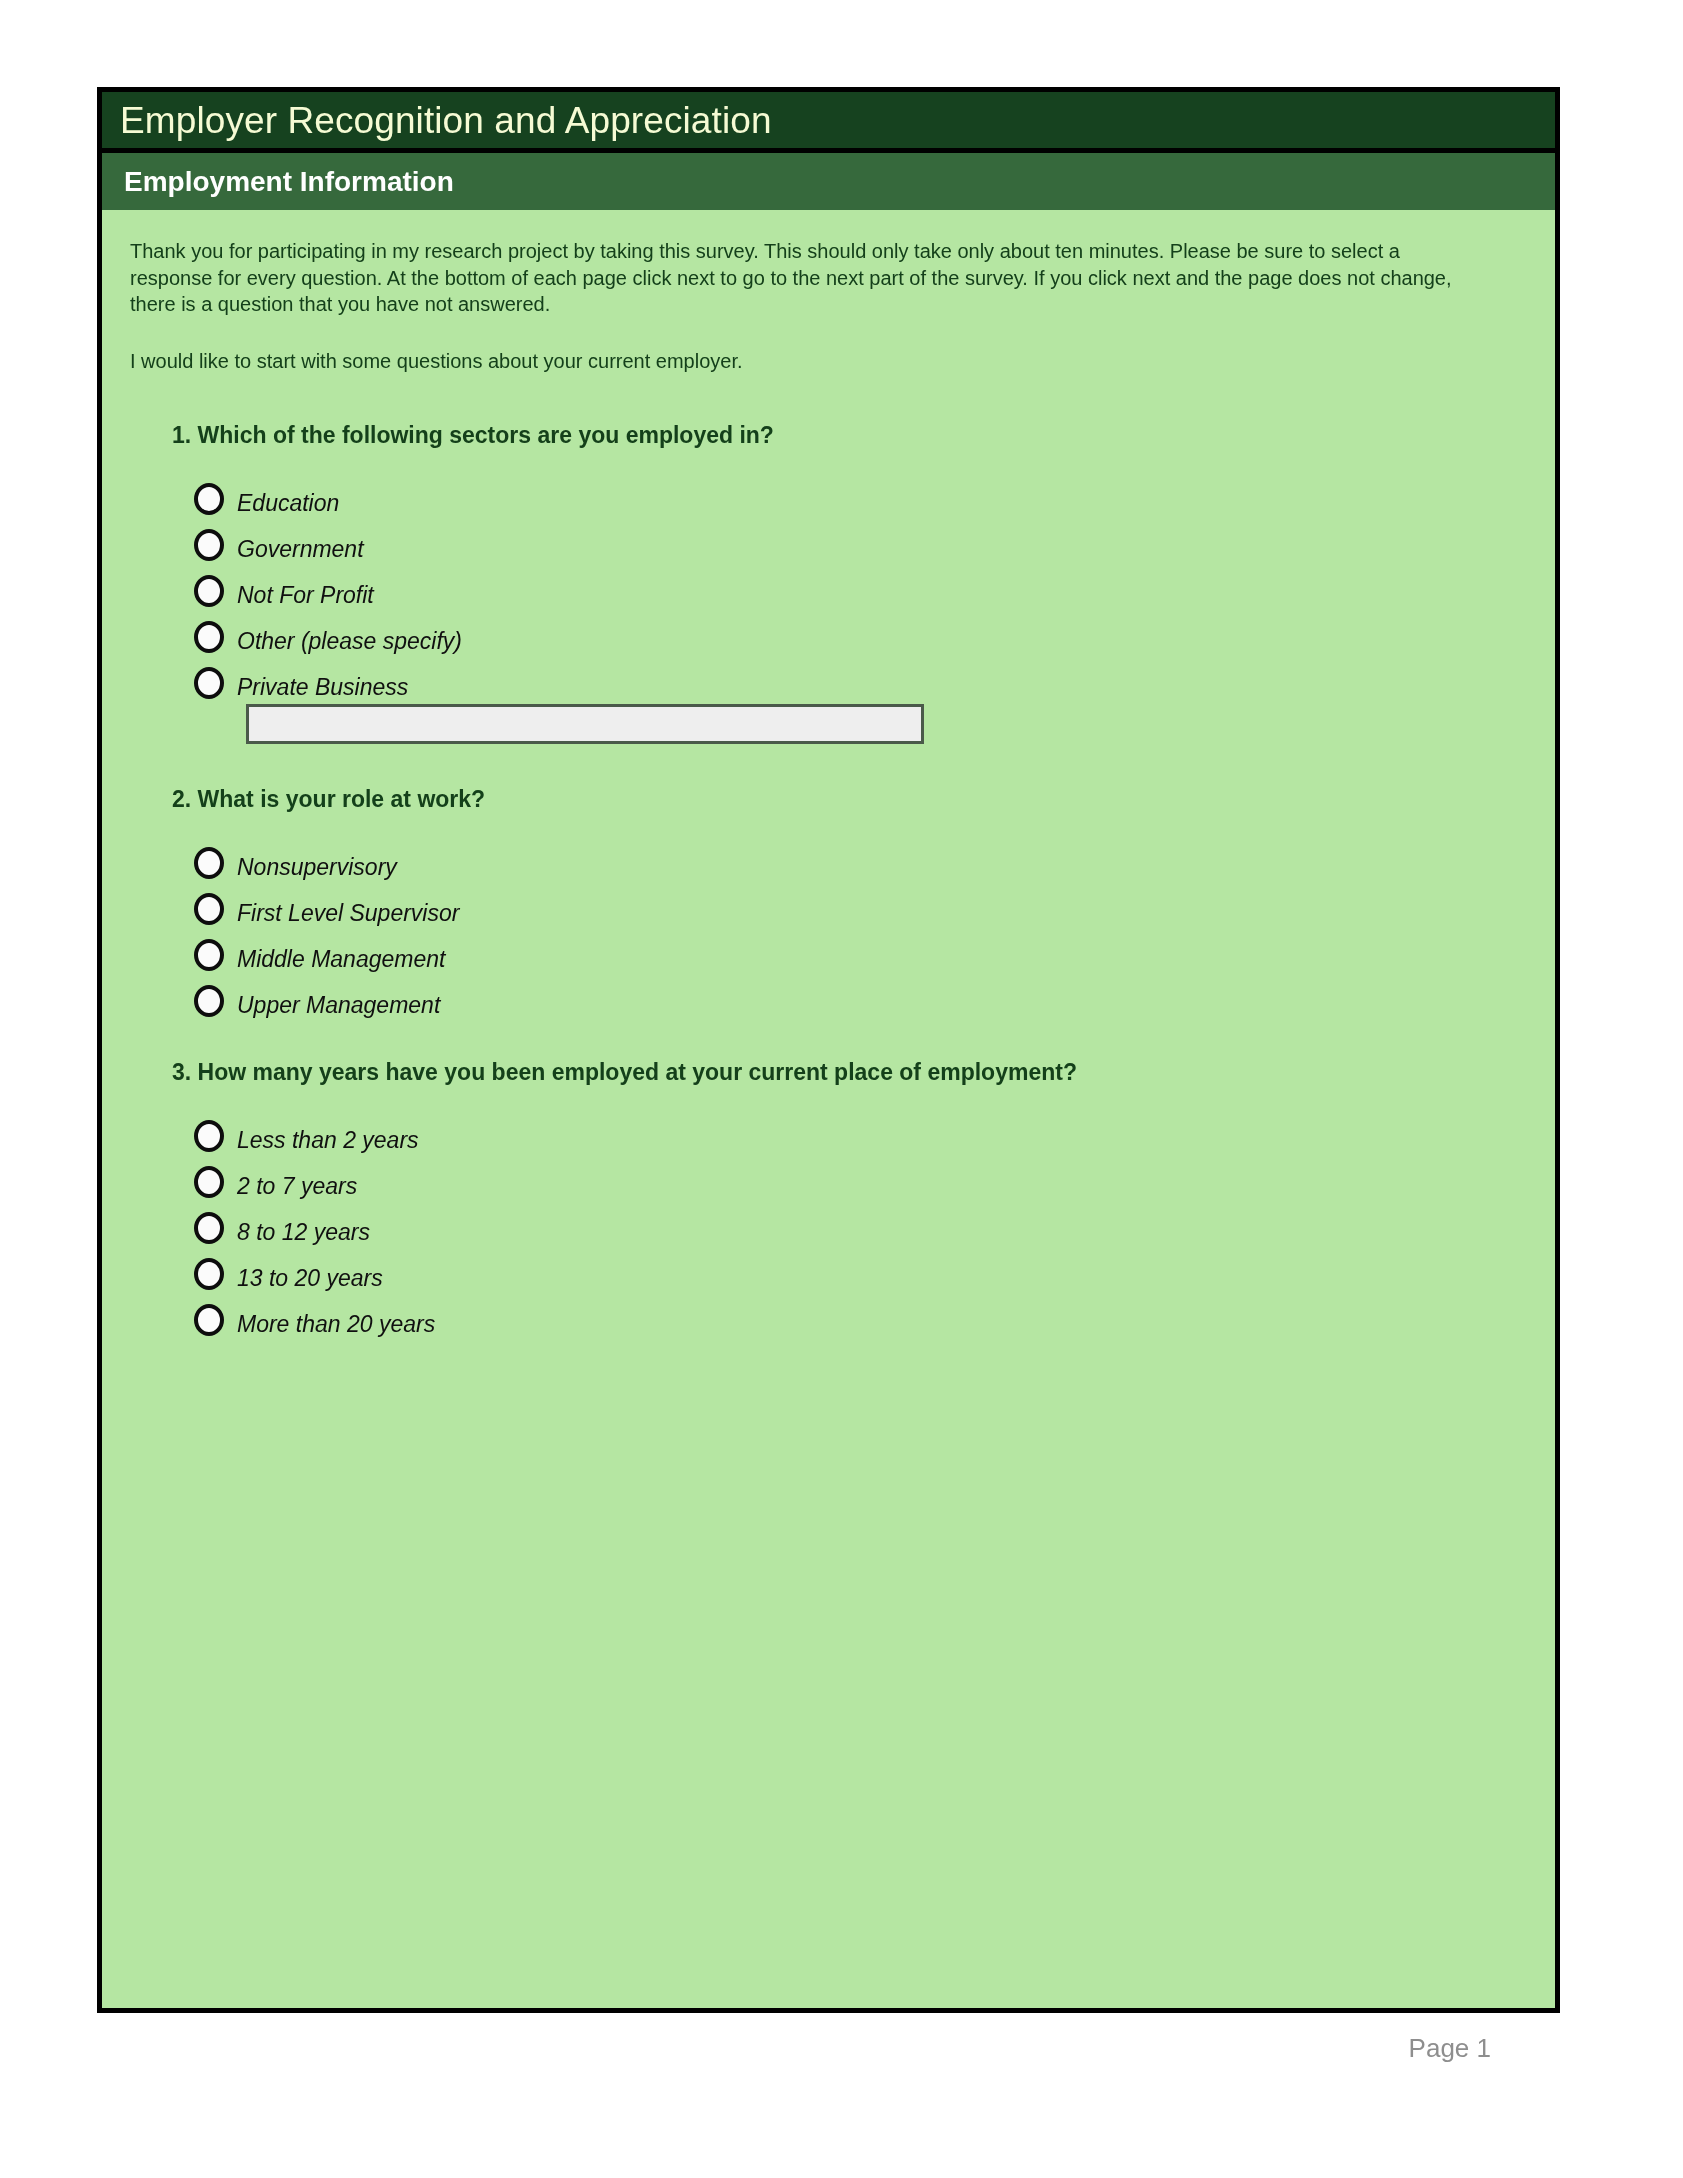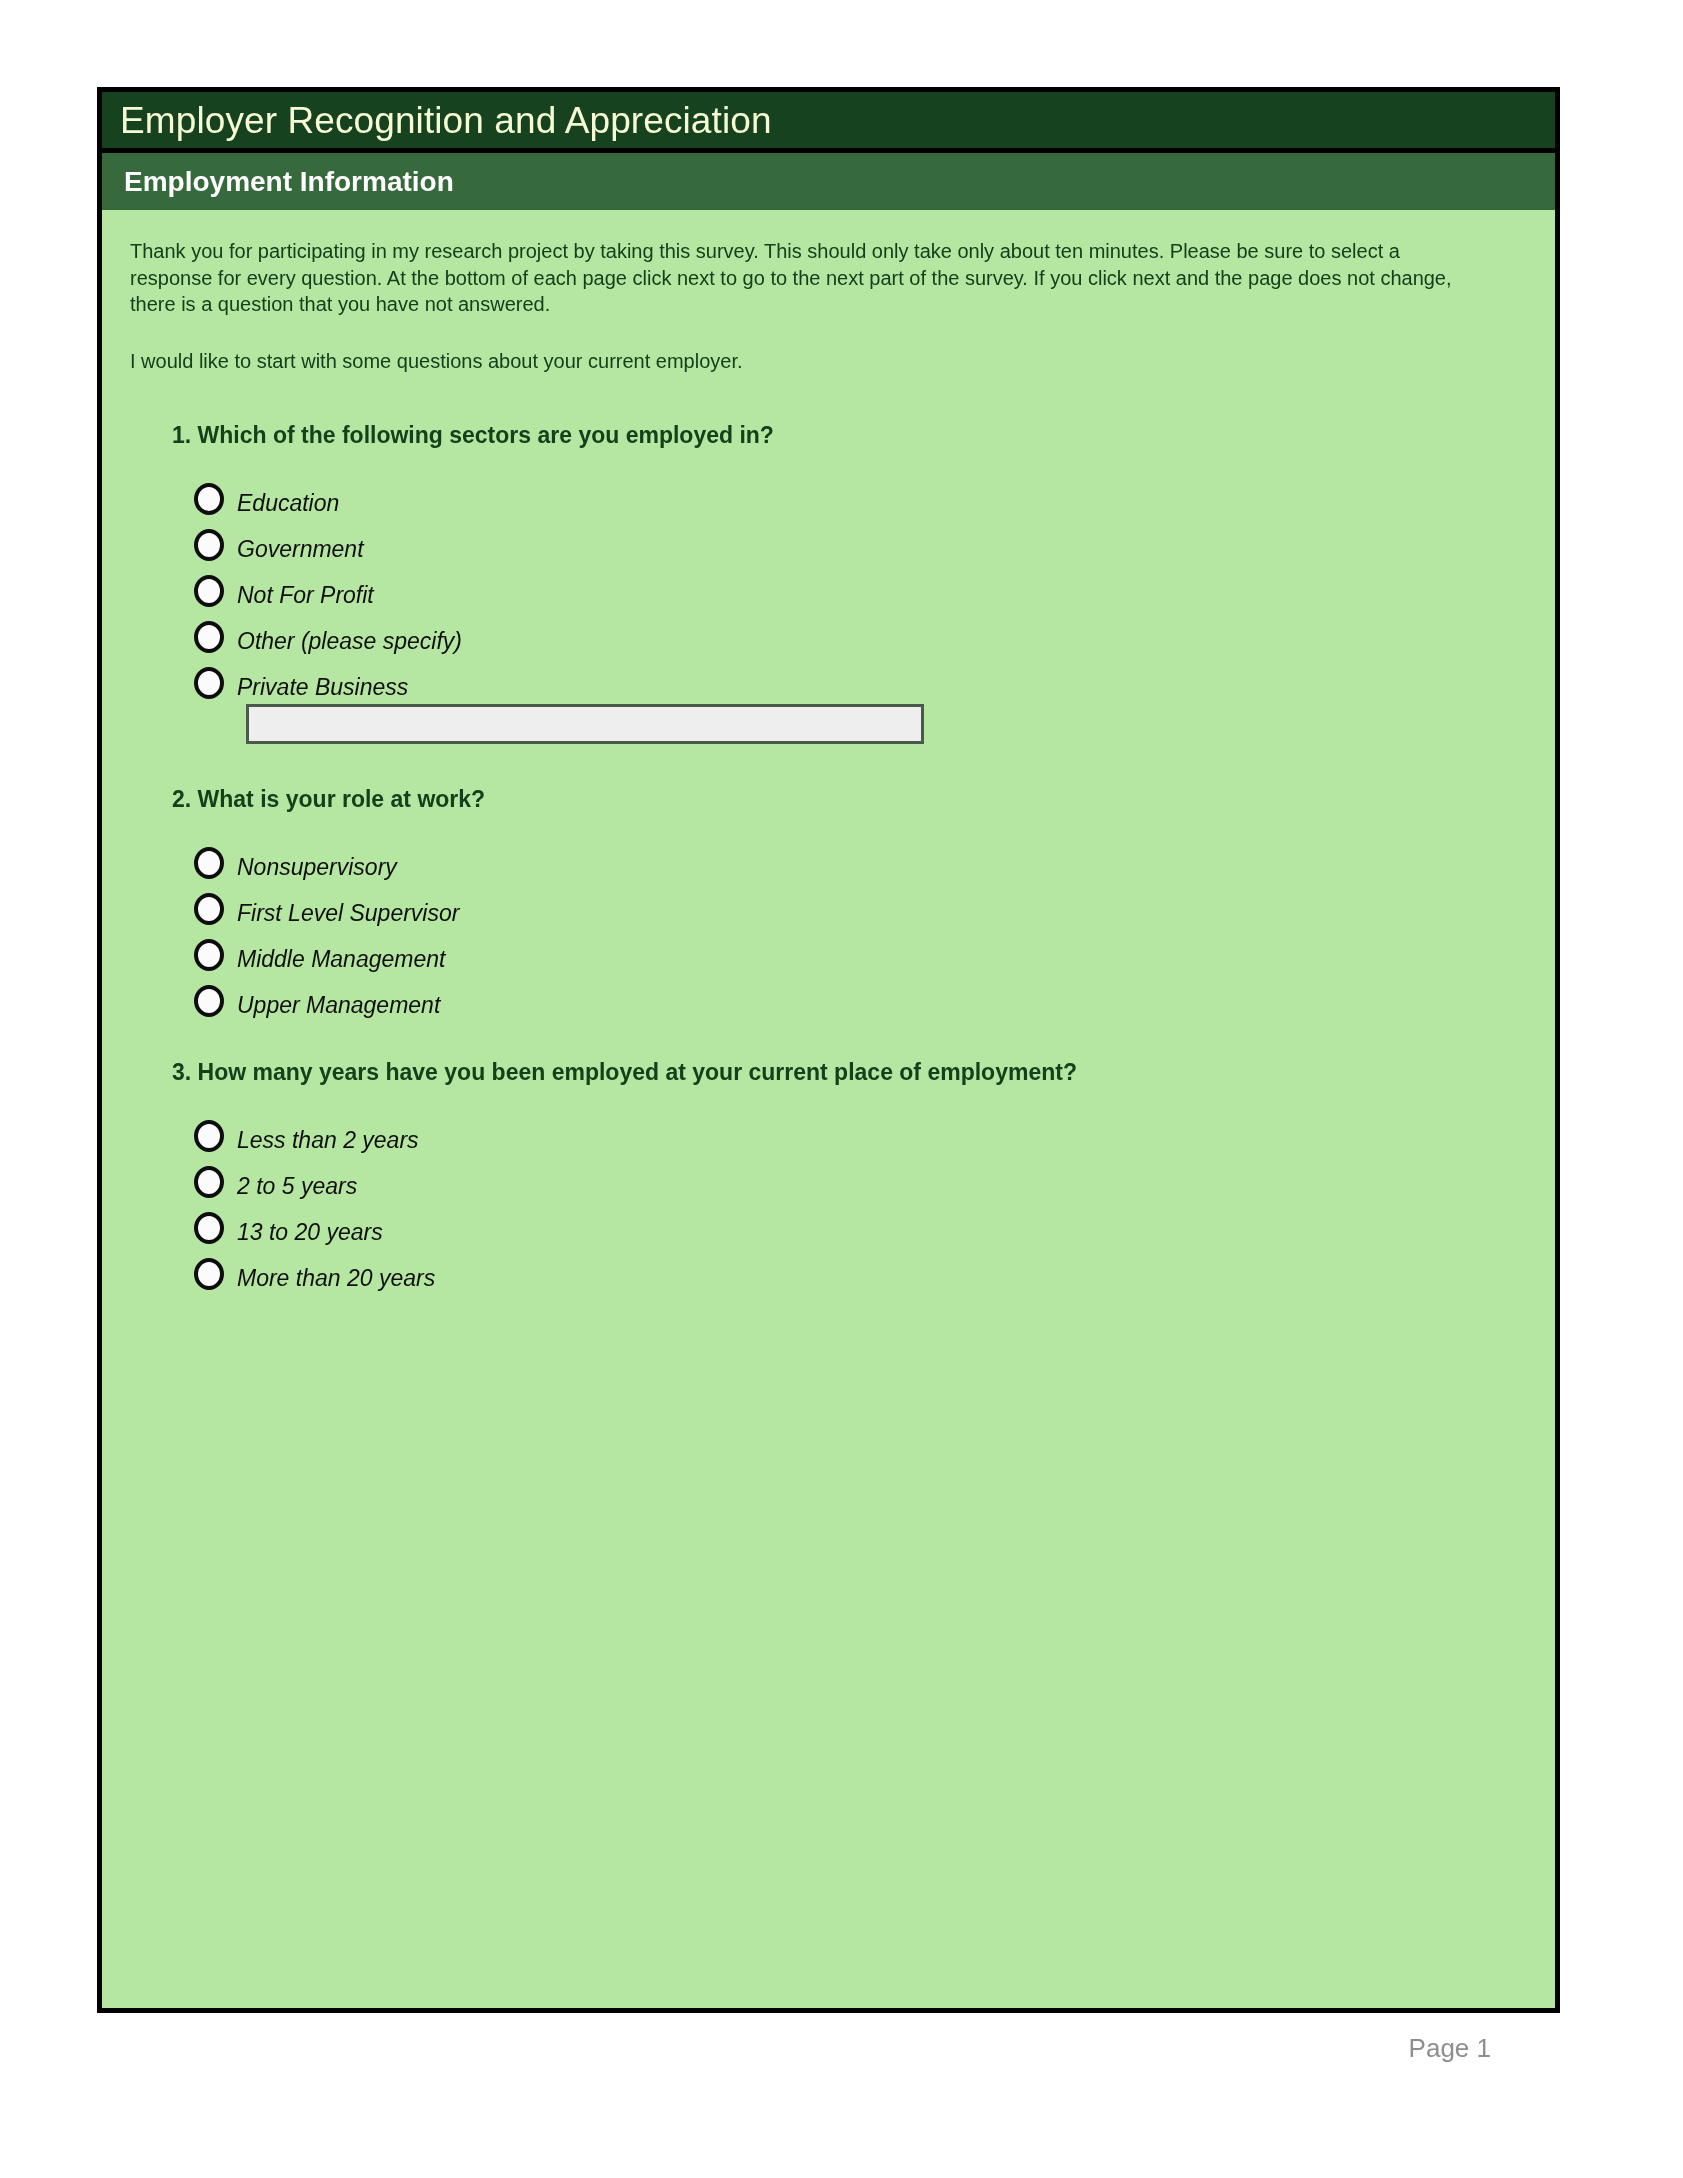--- a/index.html
+++ b/index.html
@@ -251,23 +251,27 @@
         <div class="question-block q3">
           <div class="question-title">3. How many years have you been employed at your current place of employment?</div>
 
           <div class="option-row">
             <span class="radio"></span>
             <span class="option-label">Less than 2 years</span>
           </div>
 
           <div class="option-row">
             <span class="radio"></span>
-            <span class="option-label">2 to 5 years</span>
-          </div>
-
+            <span class="option-label">2 to 7 years</span>
+          </div>
+
+          <div class="option-row">
+            <span class="radio"></span>
+            <span class="option-label">8 to 12 years</span>
+          </div>
 
           <div class="option-row">
             <span class="radio"></span>
             <span class="option-label">13 to 20 years</span>
           </div>
 
           <div class="option-row">
             <span class="radio"></span>
             <span class="option-label">More than 20 years</span>
           </div>

